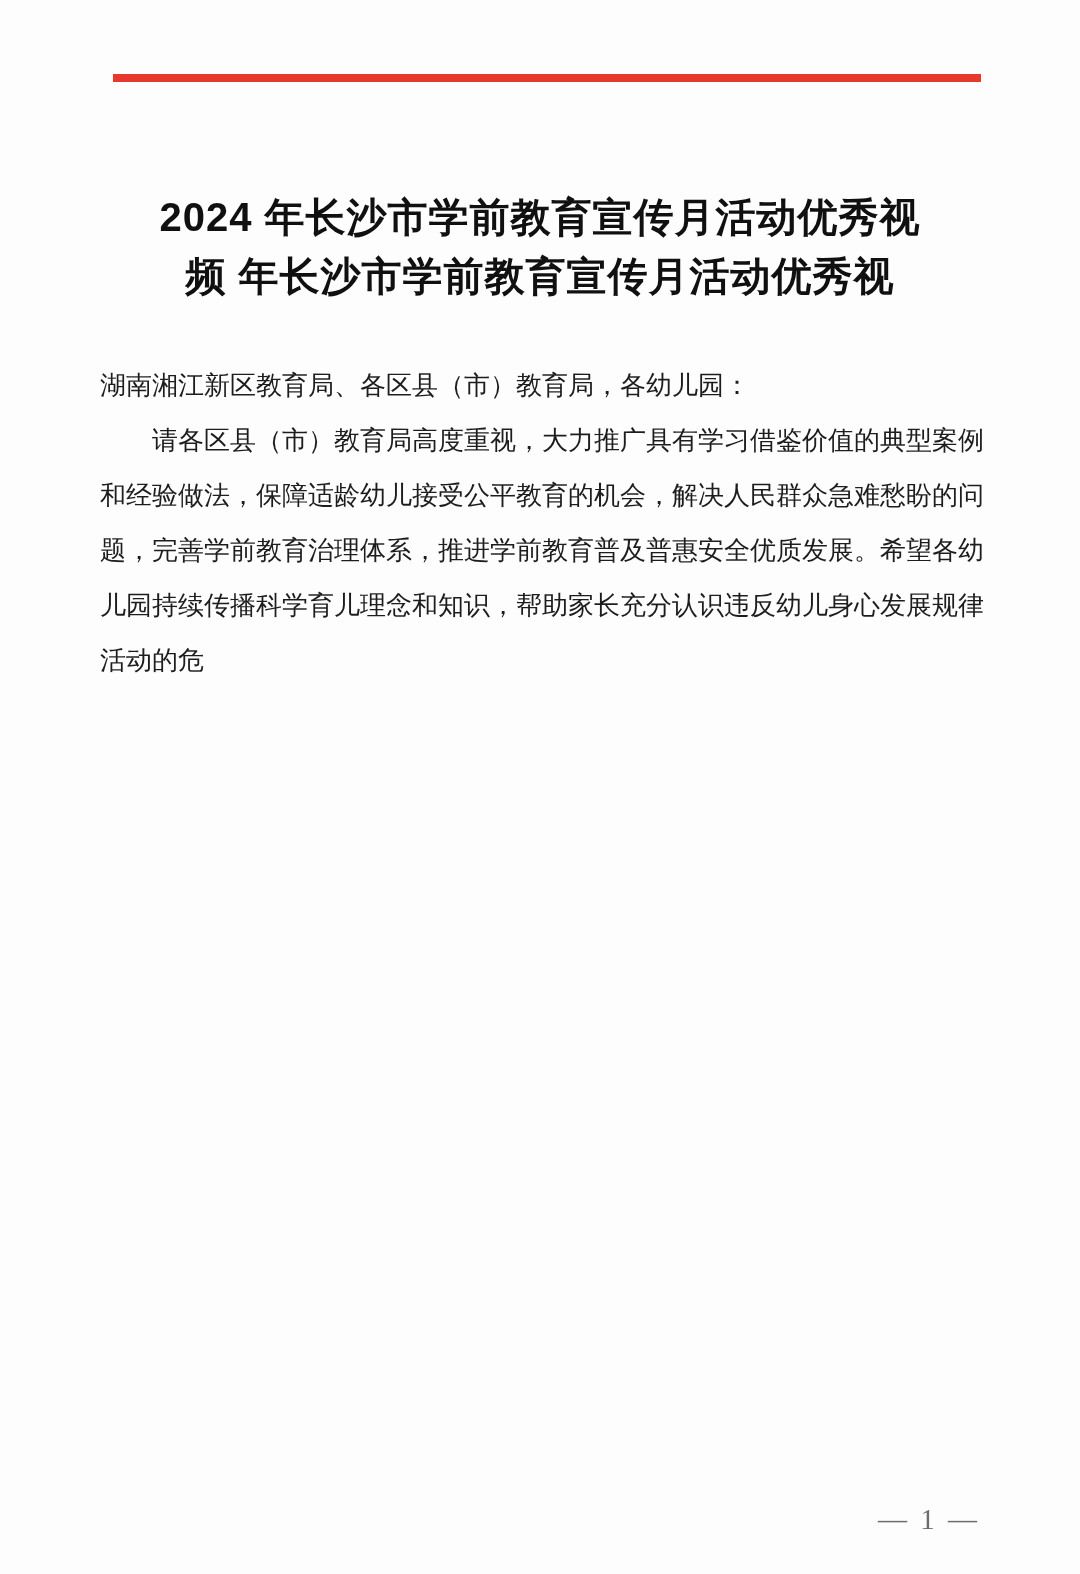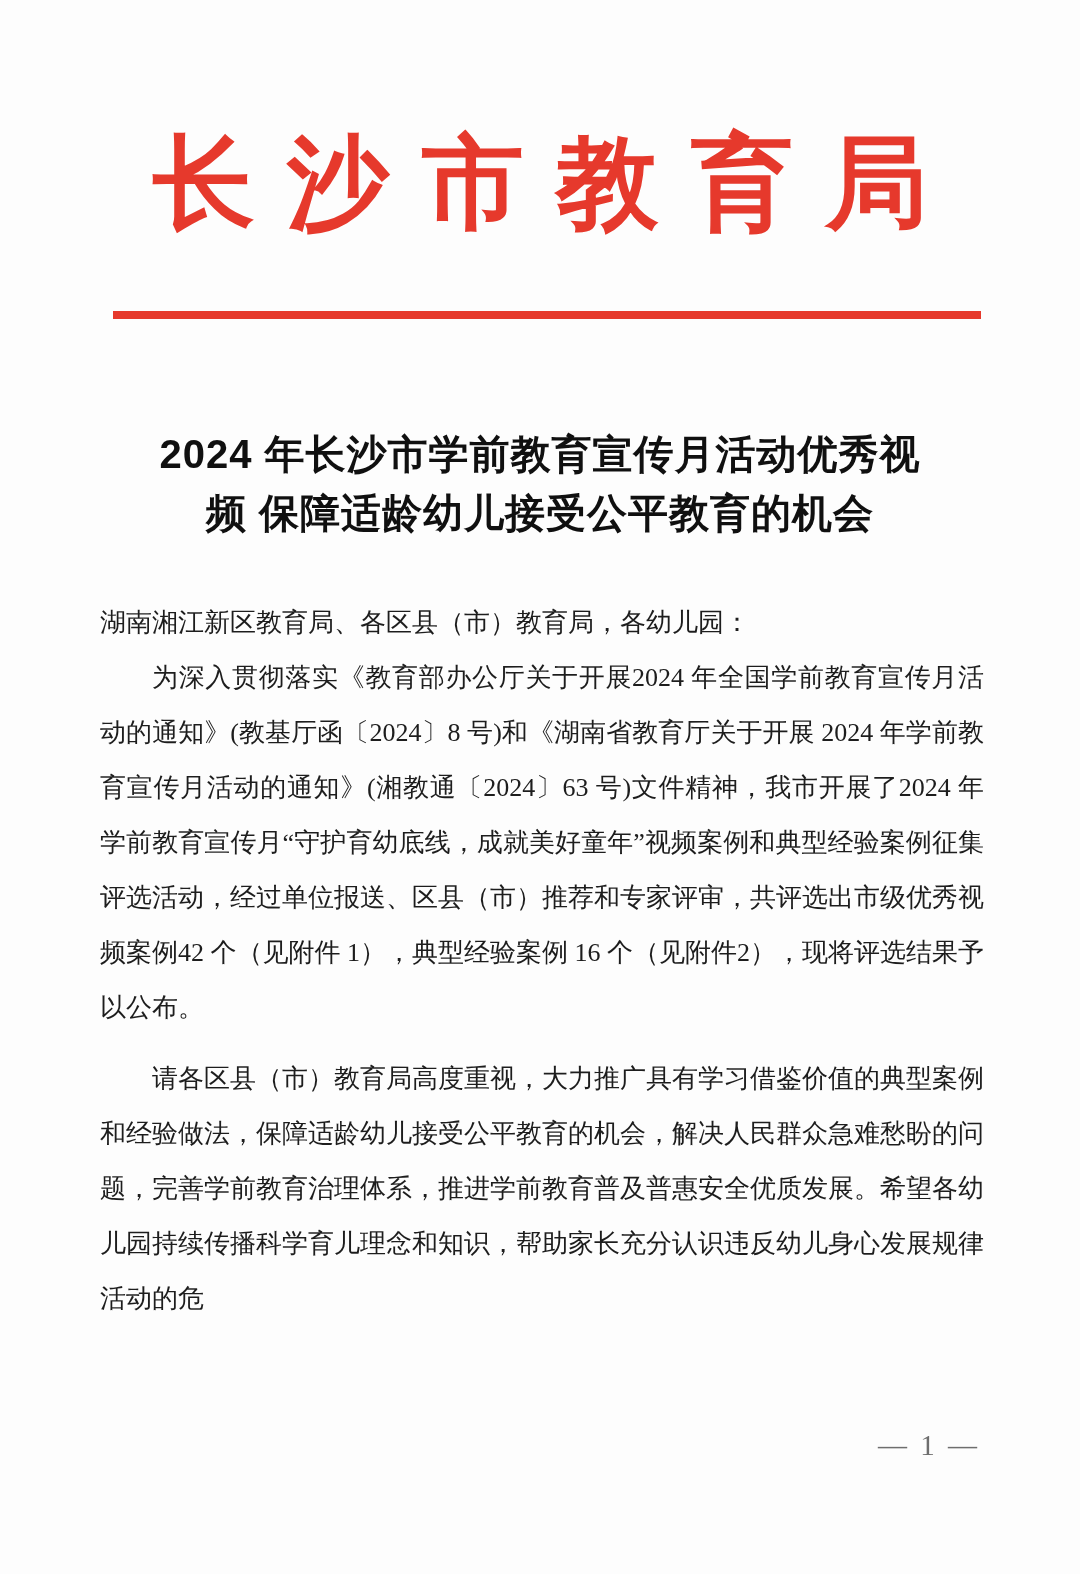--- a/index.html
+++ b/index.html
@@ -78,30 +78,28 @@
     letter-spacing: 3px;
     white-space: nowrap;
   }
 </style>
 </head>
 <body>
 
 <div class="page">
 
   <div class="letterhead">
-    <div class="issuer">长沙市教育局</div>
     <div class="red-line"></div>
   </div>
 
   <h1 class="doc-title">
     <span>2024 年长沙市学前教育宣传月活动优秀视</span><br>
-    <span>频 保障适龄幼儿接受公平教育的机会</span>
+    <span>频 年长沙市学前教育宣传月活动优秀视</span>
   </h1>
 
   <div class="body-text">
     <p class="salutation">湖南湘江新区教育局、各区县（市）教育局，各幼儿园：</p>
-    <p class="para">为深入贯彻落实《教育部办公厅关于开展2024 年全国学前教育宣传月活动的通知》(教基厅函〔2024〕8 号)和《湖南省教育厅关于开展 2024 年学前教育宣传月活动的通知》(湘教通〔2024〕63 号)文件精神，我市开展了2024 年学前教育宣传月“守护育幼底线，成就美好童年”视频案例和典型经验案例征集评选活动，经过单位报送、区县（市）推荐和专家评审，共评选出市级优秀视频案例42 个（见附件 1），典型经验案例 16 个（见附件2），现将评选结果予以公布。</p>
     <p class="para">请各区县（市）教育局高度重视，大力推广具有学习借鉴价值的典型案例和经验做法，保障适龄幼儿接受公平教育的机会，解决人民群众急难愁盼的问题，完善学前教育治理体系，推进学前教育普及普惠安全优质发展。希望各幼儿园持续传播科学育儿理念和知识，帮助家长充分认识违反幼儿身心发展规律活动的危</p>
   </div>
 
   <div class="page-number">— 1 —</div>
 
 </div>
 
 </body></html>

